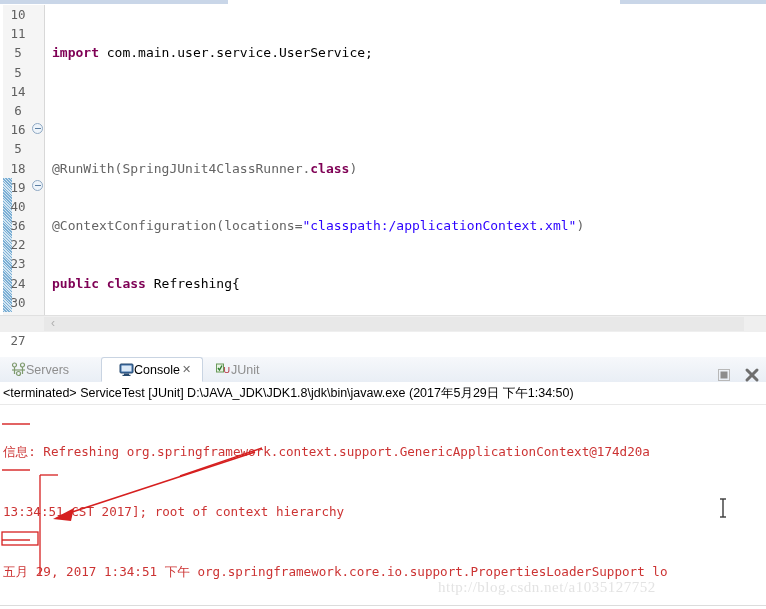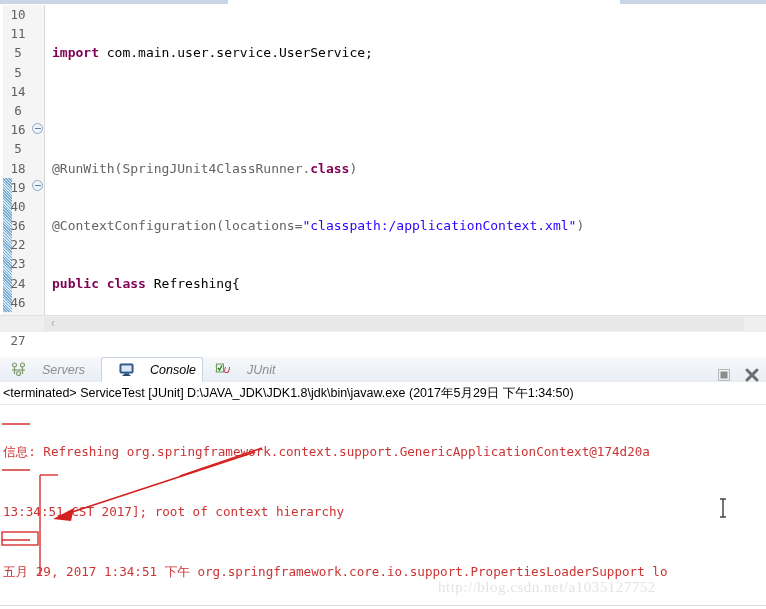--- a/index.html
+++ b/index.html
@@ -158,28 +158,27 @@
     width: 766px; height: 25px;
     background: linear-gradient(to bottom, #f6f8fb 0%, #e9eef5 100%);
     border-bottom: 1px solid #c9d4e2;
   }
   .tab {
     position: absolute;
     top: 0;
     height: 25px;
     display: flex;
     align-items: center;
-    gap: 16px;
+    gap: 0;
     padding: 0 7px;
     font-size: 12.5px;
     font-family: "Liberation Sans", sans-serif;
     color: #8e8e8e;
     box-sizing: border-box;
     cursor: default;
-    font-style: italic;
   }
   .tab.active {
     background: #ffffff;
     color: #000000;
     border-left: 1px solid #c9d4e2;
     border-right: 1px solid #c9d4e2;
     border-top: 1px solid #c9d4e2;
     border-bottom: 1px solid #ffffff;
     border-top-left-radius: 3px;
     border-top-right-radius: 3px;
@@ -285,21 +284,21 @@
         <div>6</div>
         <div>16</div>
         <div>5</div>
         <div>18</div>
         <div>19</div>
         <div>40</div>
         <div>36</div>
         <div>22</div>
         <div>23</div>
         <div>24</div>
-        <div>46</div>
+        <div>30</div>
         <div>26</div>
         <div>27</div>
       </div>
       <div class="fold-markers">
         <div class="fold-marker" style="left:32px; top:118px;"></div>
         <div class="fold-marker" style="left:32px; top:175px;"></div>
       </div>
     </div>
 
     <div class="code-layer">

